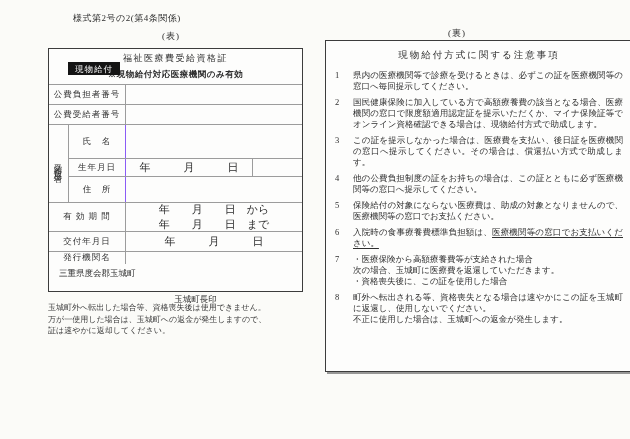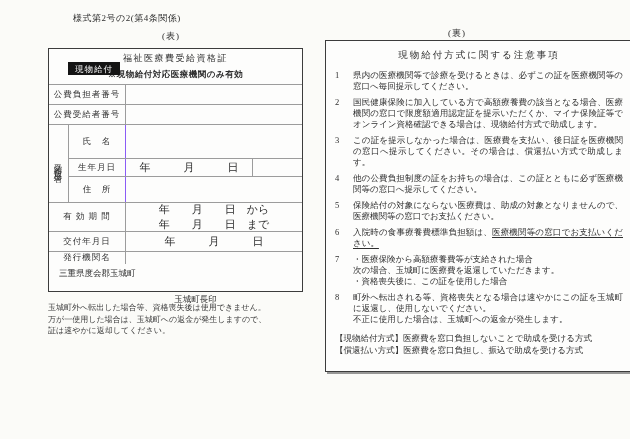--- a/index.html
+++ b/index.html
@@ -212,17 +212,13 @@
   </div>
 
   <div class="notice-item">
     <span class="item-num">8</span>
     <span class="item-text">
       <div>町外へ転出される等、資格喪失となる場合は速やかにこの証を玉城町に返還し、使用しないでください。</div>
       <div>不正に使用した場合は、玉城町への返金が発生します。</div>
     </span>
   </div>
 
-  <div class="legend">
-    <div>【現物給付方式】医療費を窓口負担しないことで助成を受ける方式</div>
-    <div>【償還払い方式】医療費を窓口負担し、振込で助成を受ける方式</div>
-  </div>
 </div>
 
 </body></html>

